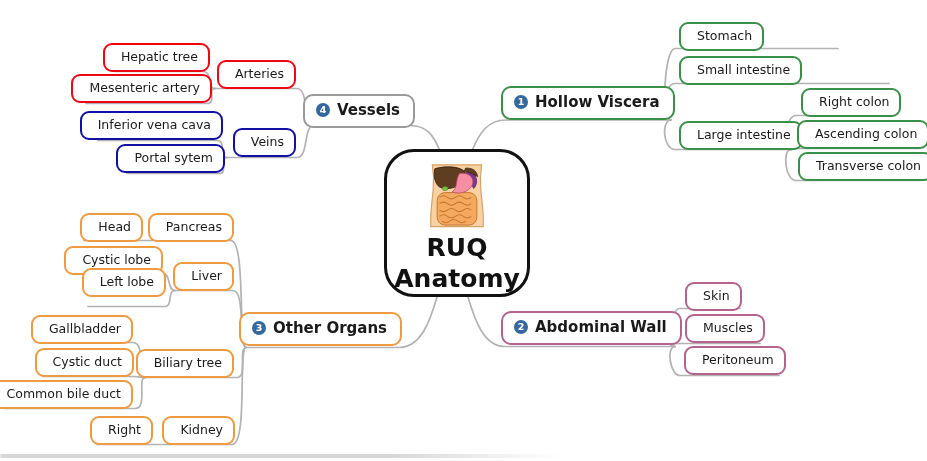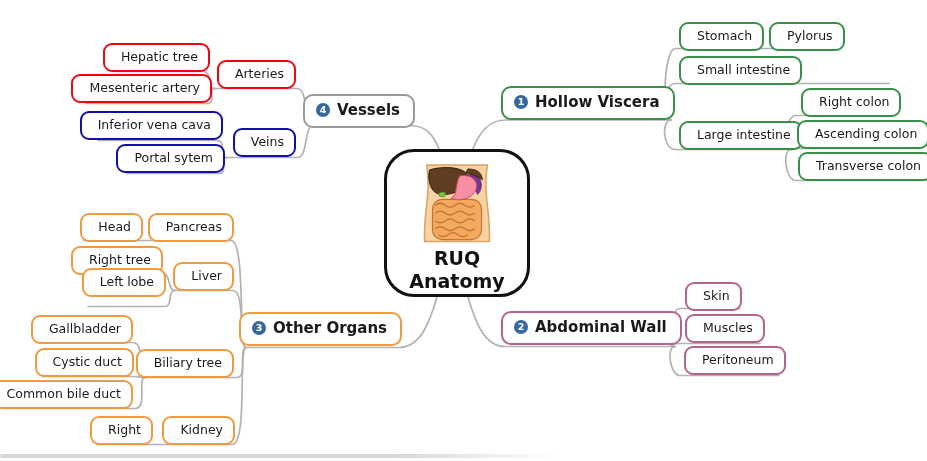--- a/index.html
+++ b/index.html
@@ -47,21 +47,21 @@
     flex:0 0 auto;
   }
   .center-node{
     position:absolute;left:384px;top:149px;width:146px;height:148px;
     background:#ffffff;border:3px solid #111111;border-radius:30px;
     box-sizing:border-box;
     display:flex;flex-direction:column;align-items:center;justify-content:flex-start;
     padding-top:12px;
   }
   .center-title{
-    font-size:19px;font-weight:bold;color:#111111;text-align:center;line-height:1.25;
+    font-size:25px;font-weight:bold;color:#111111;text-align:center;line-height:1.25;
     margin-top:4px;
   }
   .hscroll{
     position:absolute;left:0px;top:454px;width:560px;height:4px;
     background:linear-gradient(to right,#d7d7d7 70%,rgba(215,215,215,0));
     border-radius:2px;
   }
 </style>
 </head>
 <body>
@@ -123,21 +123,20 @@
       <div>RUQ</div>
       <div>Anatomy</div>
     </div>
   </div>
 
   <div class="node branch green" style="left:501px;top:86px">
     <span class="badge">1</span>
     <span>Hollow Viscera</span>
   </div>
   <div class="node green" style="left:679px;top:22px">Stomach</div>
-  <div class="node green" style="left:769px;top:22px">Pylorus</div>
   <div class="node green" style="left:679px;top:56px">Small intestine</div>
   <div class="node green" style="left:679px;top:121px">Large intestine</div>
   <div class="node green" style="left:801px;top:88px">Right colon</div>
   <div class="node green" style="left:797px;top:120px">Ascending colon</div>
   <div class="node green" style="left:798px;top:152px">Transverse colon</div>
 
   <div class="node branch pink" style="left:501px;top:311px">
     <span class="badge">2</span>
     <span>Abdominal Wall</span>
   </div>
@@ -145,21 +144,21 @@
   <div class="node pink" style="left:685px;top:314px">Muscles</div>
   <div class="node pink" style="left:684px;top:346px">Peritoneum</div>
 
   <div class="node branch orange" style="right:525px;top:312px">
     <span class="badge">3</span>
     <span>Other Organs</span>
   </div>
   <div class="node orange" style="right:693px;top:213px">Pancreas</div>
   <div class="node orange" style="right:784px;top:213px">Head</div>
   <div class="node orange" style="right:693px;top:262px">Liver</div>
-  <div class="node orange" style="right:764px;top:246px">Right tree</div>
+  <div class="node orange" style="right:764px;top:246px">Cystic lobe</div>
   <div class="node orange" style="right:761px;top:268px">Left lobe</div>
   <div class="node orange" style="right:693px;top:349px">Biliary tree</div>
   <div class="node orange" style="right:794px;top:315px">Gallbladder</div>
   <div class="node orange" style="right:793px;top:348px">Cystic duct</div>
   <div class="node orange" style="right:794px;top:380px">Common bile duct</div>
   <div class="node orange" style="right:692px;top:416px">Kidney</div>
   <div class="node orange" style="right:774px;top:416px">Right</div>
 
   <div class="node branch gray" style="right:512px;top:94px">
     <span class="badge">4</span>

